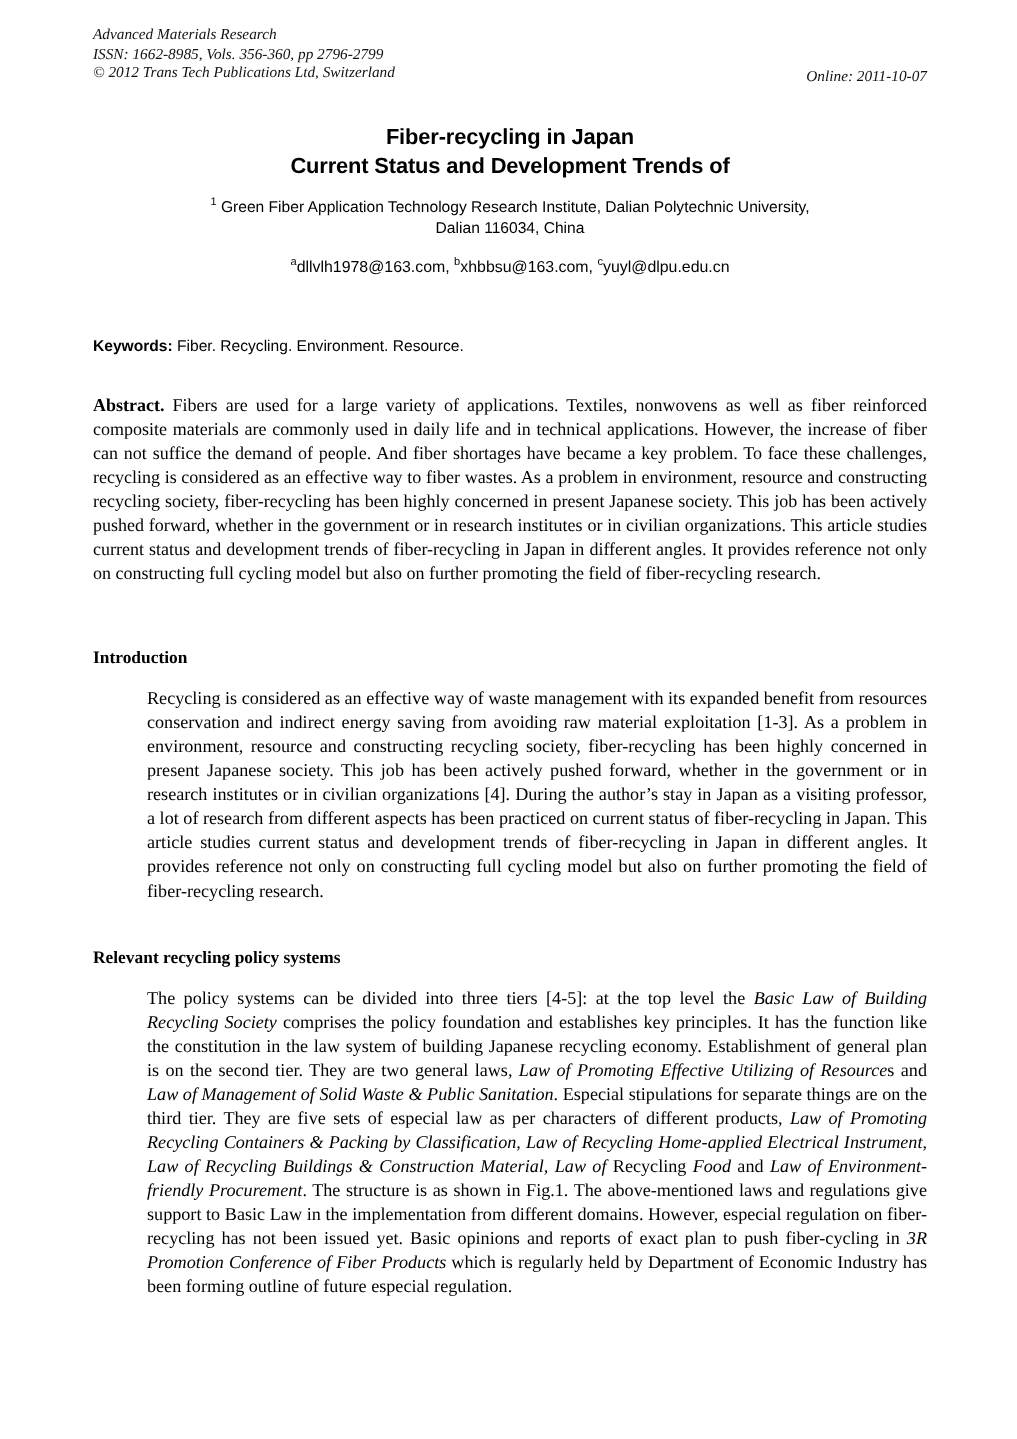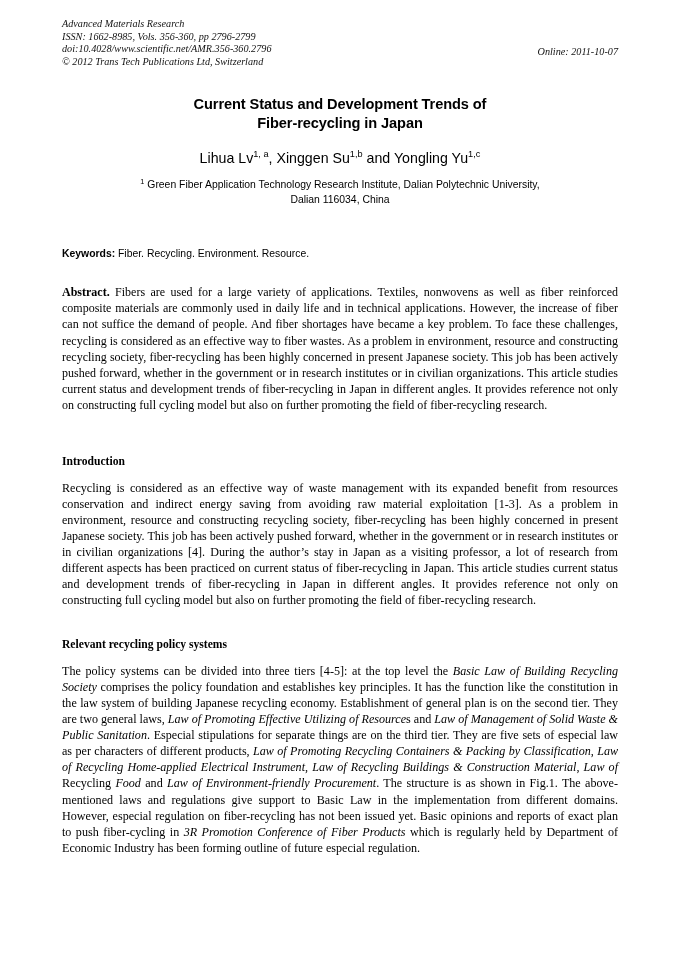--- a/index.html
+++ b/index.html
@@ -122,51 +122,50 @@
   .sec-policy-heading { margin-top: 29px; }
 
   .body-para {
     margin-top: 11px;
     font-family: "Liberation Serif", serif;
     font-size: 12.1px;
     line-height: 16.05px;
     text-align: justify;
     text-justify: inter-word;
   }
-  .body-para.last-line-left { text-align-last: left; }
+  .body-para.last-line-left { text-align-last: left; margin-left: 36px; }
   .body-para i { font-style: italic; }
 </style>
 </head>
 <body>
 
 <div class="page">
   <div class="content">
 
     <div class="journal-header">
       <div class="line">Advanced Materials Research</div>
       <div class="line">ISSN: 1662-8985, Vols. 356-360, pp 2796-2799</div>
-      <div class="line">doi:10.4028/www.scientific.net/AMR.356-360.2796</div>
       <div class="line">© 2012 Trans Tech Publications Ltd, Switzerland</div>
       <div class="online-date">Online: 2011-10-07</div>
     </div>
 
     <h1 class="title">
+      <span class="tline">Fiber-recycling in Japan</span>
       <span class="tline">Current Status and Development Trends of</span>
-      <span class="tline">Fiber-recycling in Japan</span>
     </h1>
 
-    <div class="authors">
-      <span>Lihua Lv</span><sup>1, a</sup><span>, </span><span>Xinggen Su</span><sup>1,b</sup><span> and </span><span>Yongling Yu</span><sup>1,c</sup>
-    </div>
 
     <div class="affiliation">
       <sup>1</sup> <span>Green Fiber Application Technology Research Institute, Dalian Polytechnic University,</span><br>
       <span>Dalian 116034, China</span>
     </div>
 
+    <div class="emails">
+      <sup>a</sup><span>dllvlh1978@163.com, </span><sup>b</sup><span>xhbbsu@163.com, </span><sup>c</sup><span>yuyl@dlpu.edu.cn</span>
+    </div>
 
     <div class="keywords">
       <span class="kw-label">Keywords:</span><span> Fiber. Recycling. Environment. Resource.</span>
     </div>
 
     <div class="abstract">
       <span class="ab-label">Abstract.</span><span> Fibers are used for a large variety of applications. Textiles, nonwovens as well as fiber reinforced composite materials are commonly used in daily life and in technical applications. However, the increase of fiber can not suffice the demand of people. And fiber shortages have became a key problem. To face these challenges, recycling is considered as an effective way to fiber wastes. As a problem in environment, resource and constructing recycling society, fiber-recycling has been highly concerned in present Japanese society. This job has been actively pushed forward, whether in the government or in research institutes or in civilian organizations. This article studies current status and development trends of fiber-recycling in Japan in different angles. It provides reference not only on constructing full cycling model but also on further promoting the field of fiber-recycling research.</span>
     </div>
 
     <div class="section-heading sec-intro-heading">Introduction</div>

